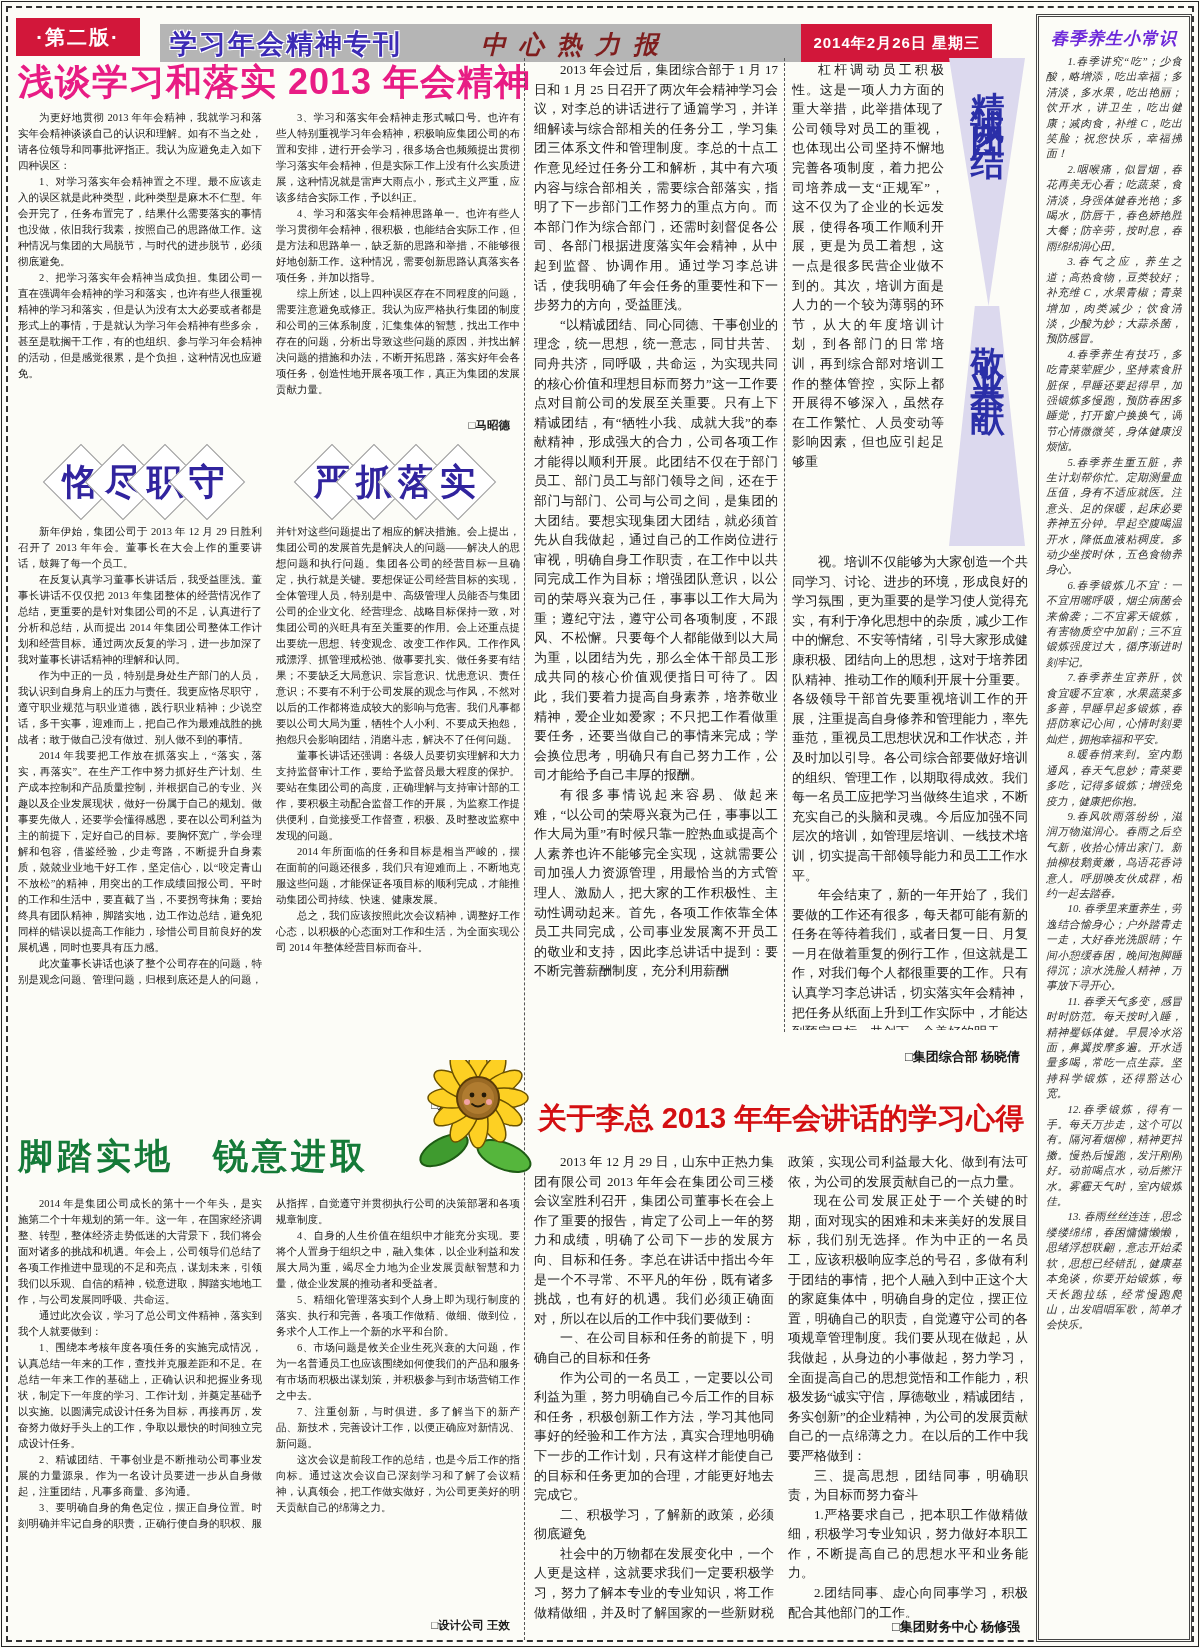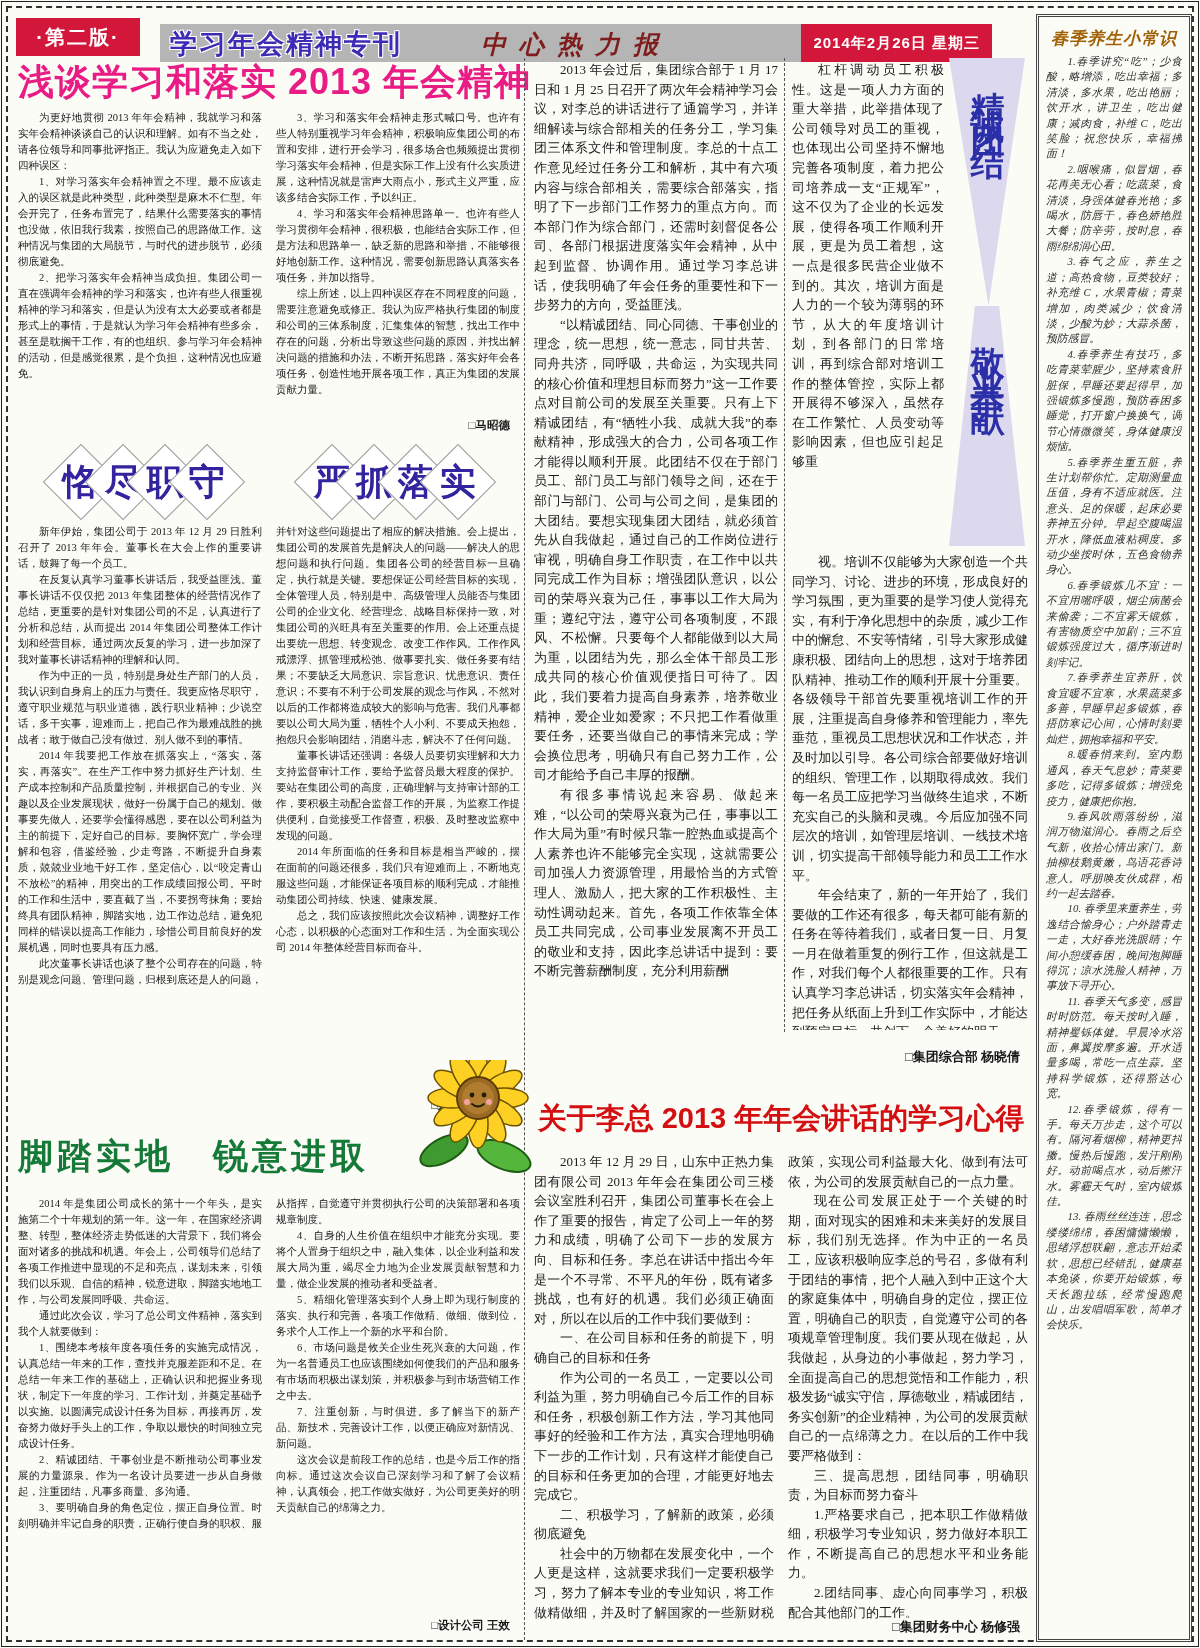--- a/index.html
+++ b/index.html
@@ -72,21 +72,21 @@
   .banner-col{position:absolute;left:50%;transform:translateX(-50%);
       writing-mode:vertical-rl;text-orientation:upright;font-weight:bold;font-size:34px;
       color:#2b2fa8;letter-spacing:18px;font-family:"Liberation Serif",serif;}
   .banner-col.g1{top:6px;}
   .banner-col.g2{top:262px;}
 
   
   .sidebar{position:absolute;left:1036px;top:14px;width:156px;height:1628px;
       border:3px double #444;background:#fcfcf7;box-sizing:border-box;}
   .sb-title{margin:10px 4px 4px 4px;text-align:center;font-style:italic;font-weight:bold;
-      font-size:17px;color:#a16207;letter-spacing:1px;white-space:nowrap;}
+      font-size:17px;color:#6d28d9;letter-spacing:1px;white-space:nowrap;}
   .sb-body{margin:2px 7px;height:1560px;overflow:hidden;font-style:italic;
       font-size:10.8px;line-height:15.4px;color:#2d2d2d;}
   .sb-body p{margin:0;text-indent:2em;text-align:justify;}
 
   .sunflower{position:absolute;left:410px;top:1060px;width:122px;height:132px;}
 </style>
 </head>
 <body>
 
 <div class="page">

